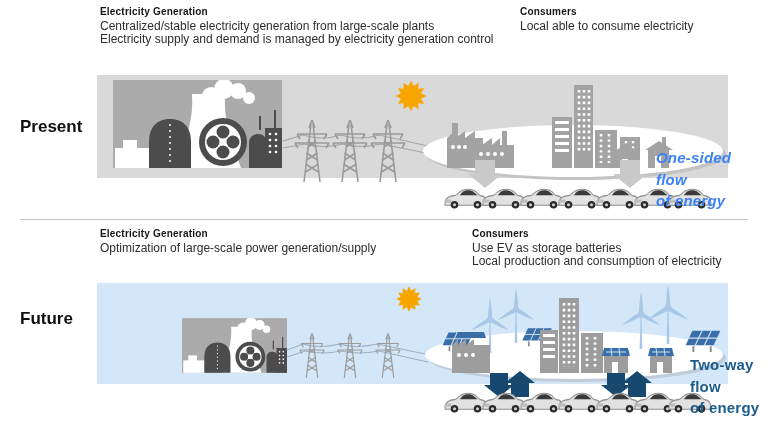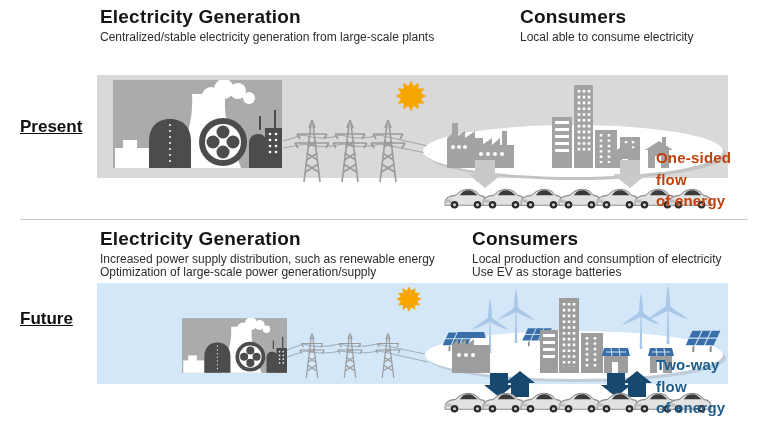--- a/index.html
+++ b/index.html
@@ -1,24 +1,24 @@
 <!DOCTYPE html>
 <html><head>
 <meta charset="utf-8">
 <style>
   html,body{margin:0;padding:0;background:#fff;}
   .stage{position:relative;width:768px;height:432px;background:#fff;overflow:hidden;
          font-family:"Liberation Sans",sans-serif;}
-  .side-label{position:absolute;left:20px;font-size:17px;font-weight:bold;color:#101010;text-decoration:underline;}
+  .side-label{position:absolute;left:20px;font-size:17px;font-weight:bold;color:#101010;}
   .hdr{position:absolute;}
-  .hdr-title{font-size:19px;font-weight:bold;color:#151515;margin-bottom:3px;letter-spacing:.2px;}
+  .hdr-title{font-size:10px;font-weight:bold;color:#151515;margin-bottom:3px;letter-spacing:.2px;}
   .hdr-line{font-size:12px;color:#2d2d2d;line-height:13px;}
   .flow{position:absolute;font-size:15px;font-weight:bold;line-height:21.5px;letter-spacing:.2px;}
-  .flow.dark{color:#c2410c;}
-  .flow.navy{color:#1b5c8d;}
+  .flow.dark{color:#3b82f6;font-style:italic;}
+  .flow.navy{color:#1b5c8d;margin-left:34px;}
   .divider{position:absolute;left:20px;top:219px;width:728px;height:1px;background:#c9c9c9;}
   svg.scene{position:absolute;left:0;display:block;}
   .defs{position:absolute;width:0;height:0;overflow:hidden;}
 </style>
 </head>
 <body>
 
 <div class="stage">
 
   <svg class="defs" aria-hidden="true">
@@ -102,20 +102,21 @@
         <polygon fill="#f7a600" points="37,20 31.1,23 34.7,28.5 28.1,28.1 28.5,34.7 23,31.1 20,37 17,31.1 11.5,34.7 11.9,28.1 5.3,28.5 8.9,23 3,20 8.9,17 5.3,11.5 11.9,11.9 11.5,5.3 17,8.9 20,3 23,8.9 28.5,5.3 28.1,11.9 34.7,11.5 31.1,17"></polygon>
       </symbol>
     </defs>
   </svg>
 
   <div class="side-label" style="top:117px">Present</div>
 
   <div class="hdr" style="left:100px;top:6px;width:430px">
     <div class="hdr-title">Electricity Generation</div>
     <div class="hdr-line">Centralized/stable electricity generation from large-scale plants</div>
+    <div class="hdr-line">Electricity supply and demand is managed by electricity generation control</div>
   </div>
 
   <div class="hdr" style="left:520px;top:6px;width:230px">
     <div class="hdr-title">Consumers</div>
     <div class="hdr-line">Local able to consume electricity</div>
   </div>
 
   <svg class="scene" style="top:75px" width="768" height="145" viewBox="0 0 768 145">
     <rect x="97" y="0" width="631" height="103" fill="#d9d9d9"></rect>
 
@@ -212,28 +213,27 @@
     <div>flow</div>
     <div>of energy</div>
   </div>
 
   <div class="divider"></div>
 
   <div class="side-label" style="top:309px">Future</div>
 
   <div class="hdr" style="left:100px;top:228px;width:370px">
     <div class="hdr-title">Electricity Generation</div>
-    <div class="hdr-line">Increased power supply distribution, such as renewable energy</div>
     <div class="hdr-line">Optimization of large-scale power generation/supply</div>
   </div>
 
   <div class="hdr" style="left:472px;top:228px;width:280px">
     <div class="hdr-title">Consumers</div>
+    <div class="hdr-line">Use EV as storage batteries</div>
     <div class="hdr-line">Local production and consumption of electricity</div>
-    <div class="hdr-line">Use EV as storage batteries</div>
   </div>
 
   <svg class="scene" style="top:283px" width="768" height="149" viewBox="0 0 768 149">
     <rect x="97" y="0" width="631" height="101" fill="#d3e7f8"></rect>
 
     <g>
       <use href="#plant" x="182" y="35" width="105" height="55"></use>
     </g>
 
     <g stroke="#9fb0c0" stroke-width="1.1" fill="none">

